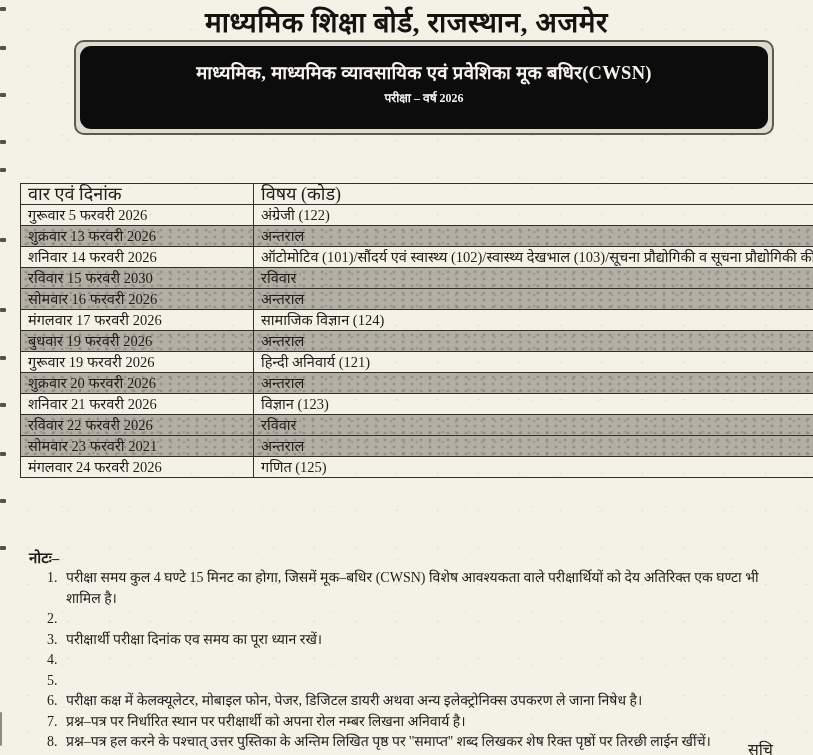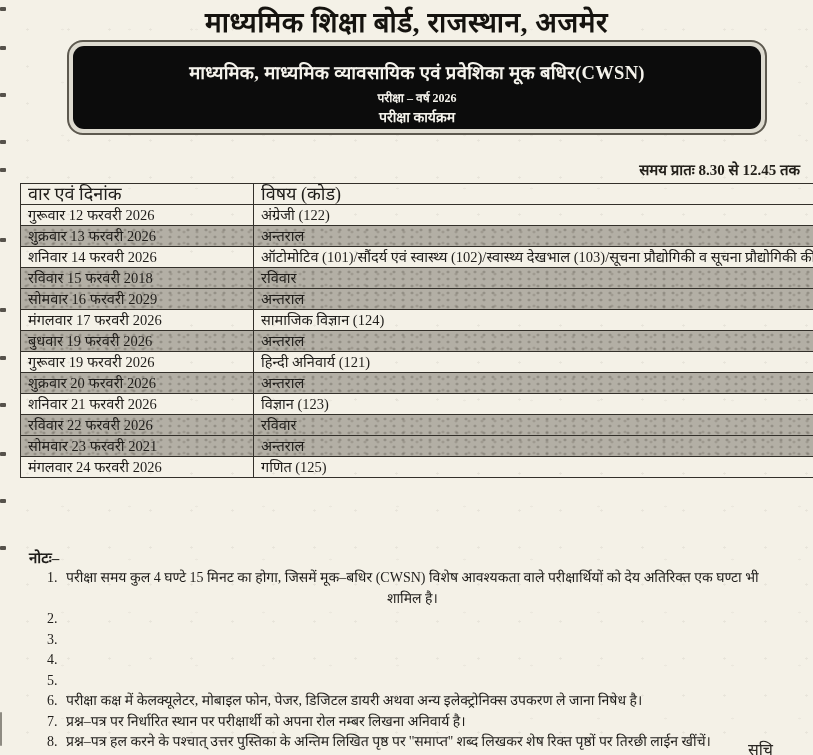--- a/index.html
+++ b/index.html
@@ -22,22 +22,22 @@
   .artifact.h{ width:6px; height:4px; }
   .artifact.v{ width:2px; height:34px; opacity:.55; }
 
   .org-title{
     position:absolute; top:2px; left:0; width:100%;
     text-align:center; font-size:28px; font-weight:bold; color:#15130f;
     letter-spacing:.5px;
   }
 
   .banner-frame{
-    position:absolute; left:67px; top:40px; width:700px; height:95px;
-    border:2px solid #5d594f; border-radius:16px; padding:4px;
+    position:absolute; left:74px; top:40px; width:700px; height:95px;
+    border:2px solid #5d594f; border-radius:10px; padding:4px;
     background:#dedbd0;
   }
   .banner{
     width:100%; height:100%; background:#0c0c0c; border-radius:11px;
     color:#f5f3ec; text-align:center; padding-top:13px;
   }
   .banner .l1{ font-size:18.5px; font-weight:bold; letter-spacing:.3px; }
   .banner .l2{ font-size:12px; font-weight:bold; margin-top:5px; }
   .banner .l3{ font-size:14px; font-weight:bold; margin-top:1px; }
 
@@ -64,21 +64,21 @@
                      radial-gradient(rgba(90,86,76,.35) 1px, transparent 1.5px);
     background-size:9px 7px, 13px 11px;
   }
   td.center{ text-align:center; padding-right:240px; }
   td.multi{ white-space:pre; line-height:21.8px; padding-top:2px; padding-bottom:2px; }
 
   .notes{ position:absolute; left:29px; top:549px; width:840px; font-size:14px; }
   .notes .notes-label{ font-weight:bold; font-size:15px; line-height:19px; }
   .note{ display:flex; line-height:20.5px; }
   .note .num{ width:19px; flex:0 0 auto; text-align:left; margin-left:18px; }
-  .note .txt{ white-space:pre;text-align:center; }
+  .note .txt{ white-space:pre; }
 
   .signature{
     position:absolute; top:738px; right:40px;
     font-size:16px; color:#2a2723;
   }
 </style>
 </head>
 <body>
 
 <div id="page">
@@ -96,58 +96,56 @@
   <div class="artifact h" style="top:499px"></div>
   <div class="artifact h" style="top:546px"></div>
   <div class="artifact v" style="top:712px"></div>
 
   <div class="org-title">माध्यमिक शिक्षा बोर्ड, राजस्थान, अजमेर</div>
 
   <div class="banner-frame">
     <div class="banner">
       <div class="l1">माध्यमिक, माध्यमिक व्यावसायिक एवं प्रवेशिका मूक बधिर(CWSN)</div>
       <div class="l2">परीक्षा – वर्ष 2026</div>
-      <div class="l3">परीक्षा कार्यक्रम</div>
     </div>
   </div>
 
-  <div class="time-note">समय प्रातः 8.30 से 12.45 तक</div>
 
   <table class="schedule">
     <colgroup>
         <col class="c1">
         <col>
       </colgroup>
     <tbody>
         <tr>
       <th>वार एवं दिनांक</th>
       <th>विषय  (कोड)</th>
     </tr>
     <tr>
-      <td>गुरूवार 12 फरवरी 2026</td>
+      <td>गुरूवार 5 फरवरी 2026</td>
       <td>अंग्रेजी (122)</td>
     </tr>
     <tr class="shaded">
       <td>शुक्रवार 13 फरवरी 2026</td>
       <td class="center">अन्तराल</td>
     </tr>
     <tr>
       <td>शनिवार 14 फरवरी 2026</td>
       <td class="multi">ऑटोमोटिव (101)/सौंदर्य एवं स्वास्थ्य (102)/स्वास्थ्य देखभाल (103)/सूचना प्रौद्योगिकी व सूचना
 प्रौद्योगिकी की समर्पित सेवाएं (IT &amp;ITes)(104), फुटकर बिक्री (105)/ट्यूरिज्म एण्ड हॉस्पिटैलिटी
 (106)/ निजी सुरक्षा (107)/ अपैरल मेड–अप्स एंड होम फर्निशिंग(108)/इलेक्ट्रोनिक्स एंड
 हार्डवेयर (109)/कृषि (110)/प्लम्बर (111)/टेलिकॉम (112)/बैंकिंग  फाईनेंशियल सर्विस एण्ड
 इन्श्योरेंस  (113)/ कन्स्ट्रक्शन (114)/फूड प्रोसेसिंग(115)</td>
     </tr>
     <tr class="shaded">
-      <td>रविवार 15 फरवरी 2018</td>
+      <td>रविवार 15 फरवरी 2030</td>
       <td class="center">रविवार</td>
     </tr>
     <tr class="shaded">
-      <td>सोमवार 16 फरवरी 2029</td>
+      <td>सोमवार 16 फरवरी 2026</td>
       <td class="center">अन्तराल</td>
     </tr>
     <tr>
       <td>मंगलवार 17 फरवरी 2026</td>
       <td>सामाजिक विज्ञान (124)</td>
     </tr>
     <tr class="shaded">
       <td>बुधवार 19 फरवरी 2026</td>
       <td class="center">अन्तराल</td>
     </tr>
@@ -183,20 +181,21 @@
     <div class="note">
       <span class="num">1.</span>
       <span class="txt">परीक्षा समय कुल 4 घण्टे 15 मिनट का होगा, जिसमें मूक–बधिर (CWSN) विशेष आवश्यकता वाले परीक्षार्थियों को देय अतिरिक्त एक घण्टा भी
 शामिल है।</span>
     </div>
     <div class="note">
       <span class="num">2.</span>
     </div>
     <div class="note">
       <span class="num">3.</span>
+      <span class="txt">परीक्षार्थी परीक्षा दिनांक एव समय का पूरा ध्यान रखें।</span>
     </div>
     <div class="note">
       <span class="num">4.</span>
     </div>
     <div class="note">
       <span class="num">5.</span>
     </div>
     <div class="note">
       <span class="num">6.</span>
       <span class="txt">परीक्षा कक्ष में केलक्यूलेटर, मोबाइल फोन, पेजर, डिजिटल डायरी अथवा अन्य इलेक्ट्रोनिक्स उपकरण ले जाना निषेध है।</span>

